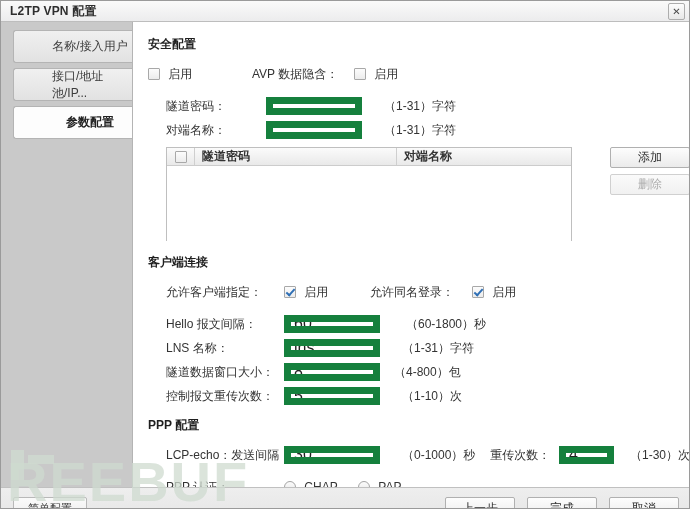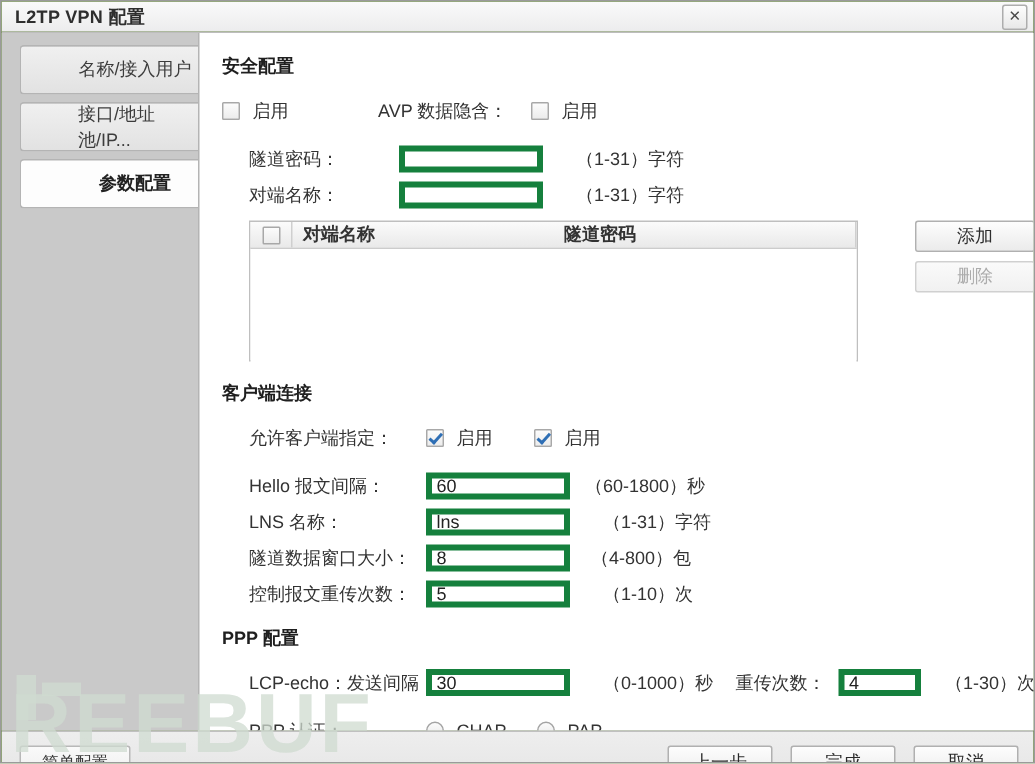--- a/index.html
+++ b/index.html
@@ -141,24 +141,24 @@
     white-space: nowrap;
   }
   .hint {
     font-size: 12px;
     color: #333333;
     white-space: nowrap;
   }
   input.txt {
     width: 96px;
     height: 18px;
-    border: 4px solid #15803d;
+    border: 7px solid #15803d;
     background: #ffffff;
     font-family: "Liberation Sans", sans-serif;
-    font-size: 12px;
+    font-size: 16px;
     color: #222222;
     padding: 0 3px;
     box-sizing: border-box;
     outline: none;
   }
   input.txt.narrow { width: 55px; }
   
   .cb {
     width: 12px;
     height: 12px;
@@ -401,53 +401,54 @@
           <input class="txt" type="text" value="" style="">
           <span class="hint" style="margin-left:22px;">（1-31）字符</span>
         </div>
 
         <div class="table-block">
           <div class="tbl">
             <div class="tbl-head">
               <div class="th-check">
                 <span class="cb"></span>
               </div>
+              <div class="th c1">隧道密码</div>
               <div class="th c2">对端名称</div>
-              <div class="th c1">隧道密码</div>
             </div>
             <div class="tbl-body"></div>
           </div>
           <div class="tbl-btns">
             <button class="sbtn">添加</button>
             <button class="sbtn disabled">删除</button>
           </div>
         </div>
 
         <div class="gap-md"></div>
 
         <div class="section-title">客户端连接</div>
 
         <div class="row">
           <span class="lbl-wide">允许客户端指定：</span>
           <span style="width:66px;">
             <span class="cb checked"></span>
             <span class="cb-label">启用</span>
           </span>
+          <span class="hint" style="margin-left:20px;width:96px;">允许同名登录：</span>
           <span style="margin-left:6px;">
             <span class="cb checked"></span>
             <span class="cb-label">启用</span>
           </span>
         </div>
 
         <div class="gap-sm"></div>
 
         <div class="row">
           <span class="lbl-wide">Hello 报文间隔：</span>
           <input class="txt" type="text" value="60" style="">
-          <span class="hint" style="margin-left:10px;">（60-1800）秒</span>
+          <span class="hint" style="margin-left:26px;">（60-1800）秒</span>
         </div>
 
         <div class="row">
           <span class="lbl-wide">LNS 名称：</span>
           <input class="txt" type="text" value="lns" style="">
           <span class="hint" style="margin-left:22px;">（1-31）字符</span>
         </div>
 
         <div class="row">
           <span class="lbl-wide">隧道数据窗口大小：</span>

